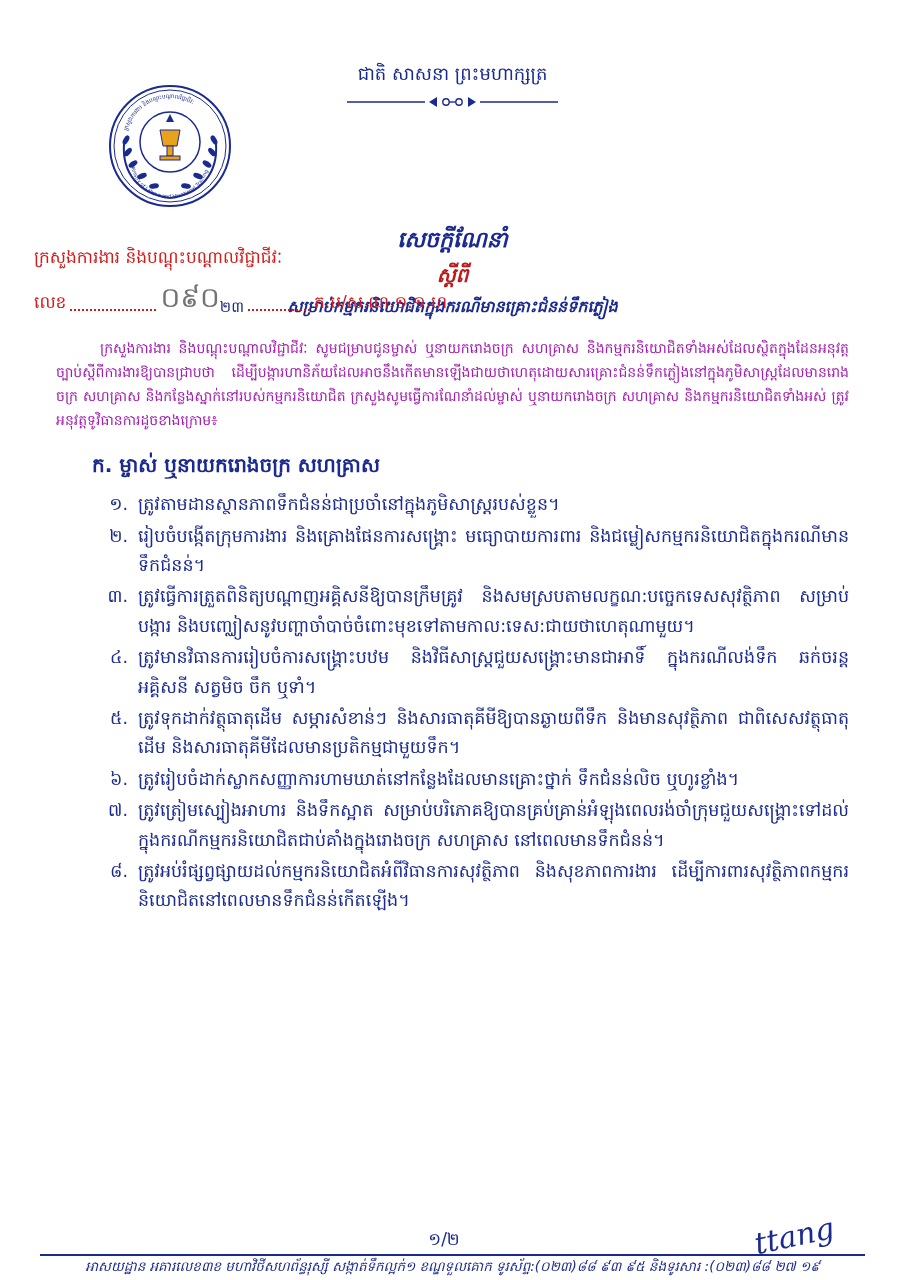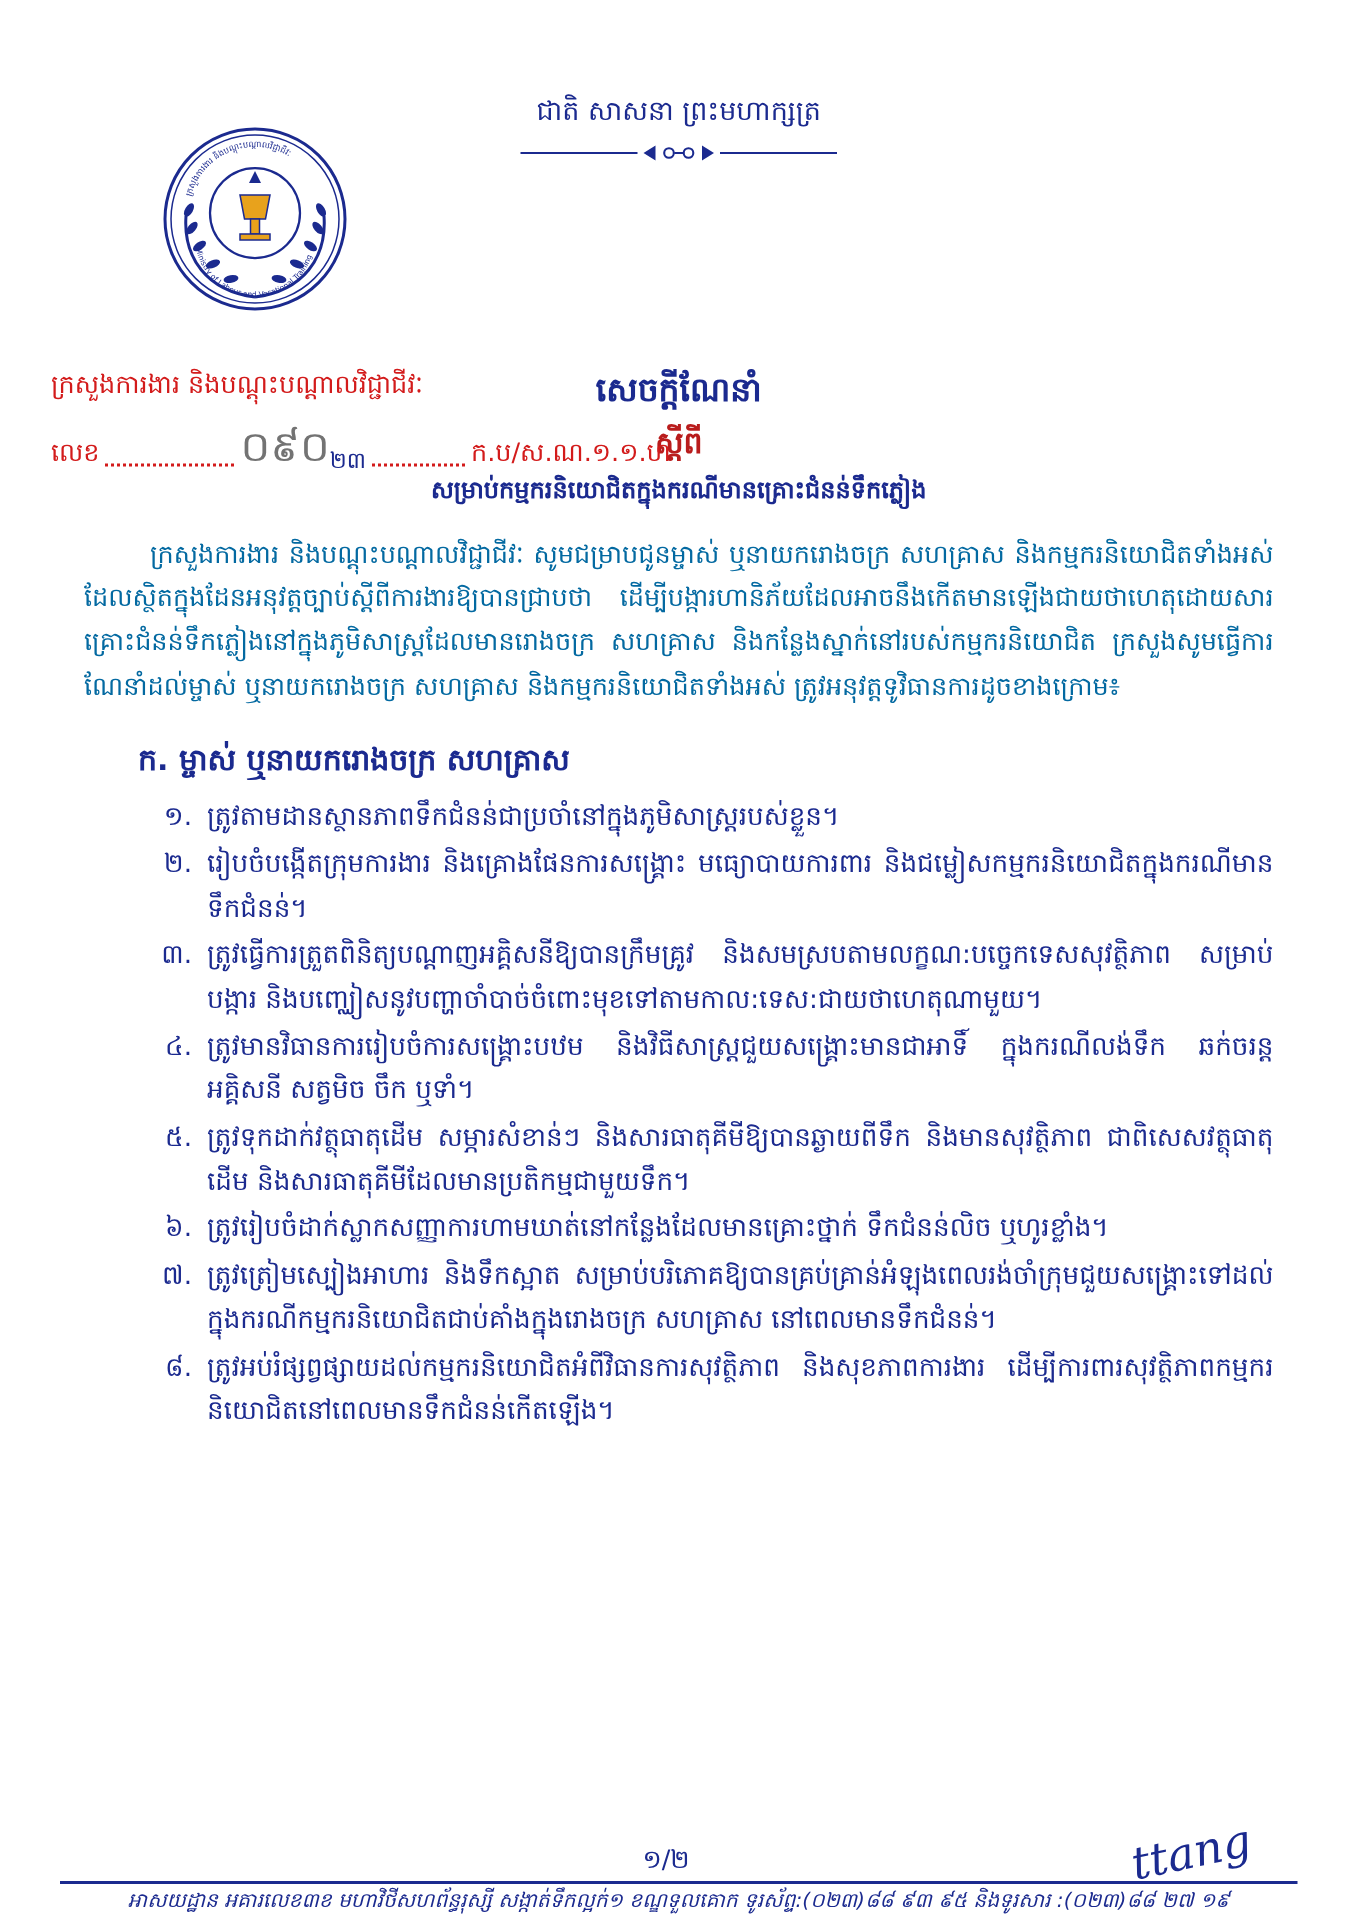--- a/index.html
+++ b/index.html
@@ -90,37 +90,38 @@
   .ministry .handnum2 {
     color: #1b2a8f;
     font-size: 15px;
     position: relative;
     top: 4px;
   }
 
   
   .titles {
     text-align: center;
-    margin-top: 46px;
+    margin-top: 26px;
+    font-style: italic;
   }
   .titles .t1 { font-size: 22px; font-weight: bold; color:#1b2a8f; }
   .titles .t2 { font-size: 20px; font-weight: bold; color:#b91c1c; margin-top: 4px; }
   .titles .t3 { font-size: 20px; font-weight: bold; color:#1b2a8f; margin-top: 6px; }
   .titles .t4 { font-size: 16px; font-weight: bold; color:#1b2a8f; margin-top: 4px; }
 
   
   .body-wrap { padding: 0 56px 0 56px; }
   .para {
     margin-top: 16px;
-    font-size: 17px;
+    font-size: 14px;
     line-height: 1.72;
     text-align: justify;
     text-justify: inter-word;
     text-indent: 44px;
-    color: #0369a1;
+    color: #a21caf;
   }
   .section-head {
     margin-top: 20px;
     font-size: 20px;
     font-weight: bold;
     color: #1b2a8f;
     padding-left: 36px;
   }
   ol.items {
     list-style: none;

